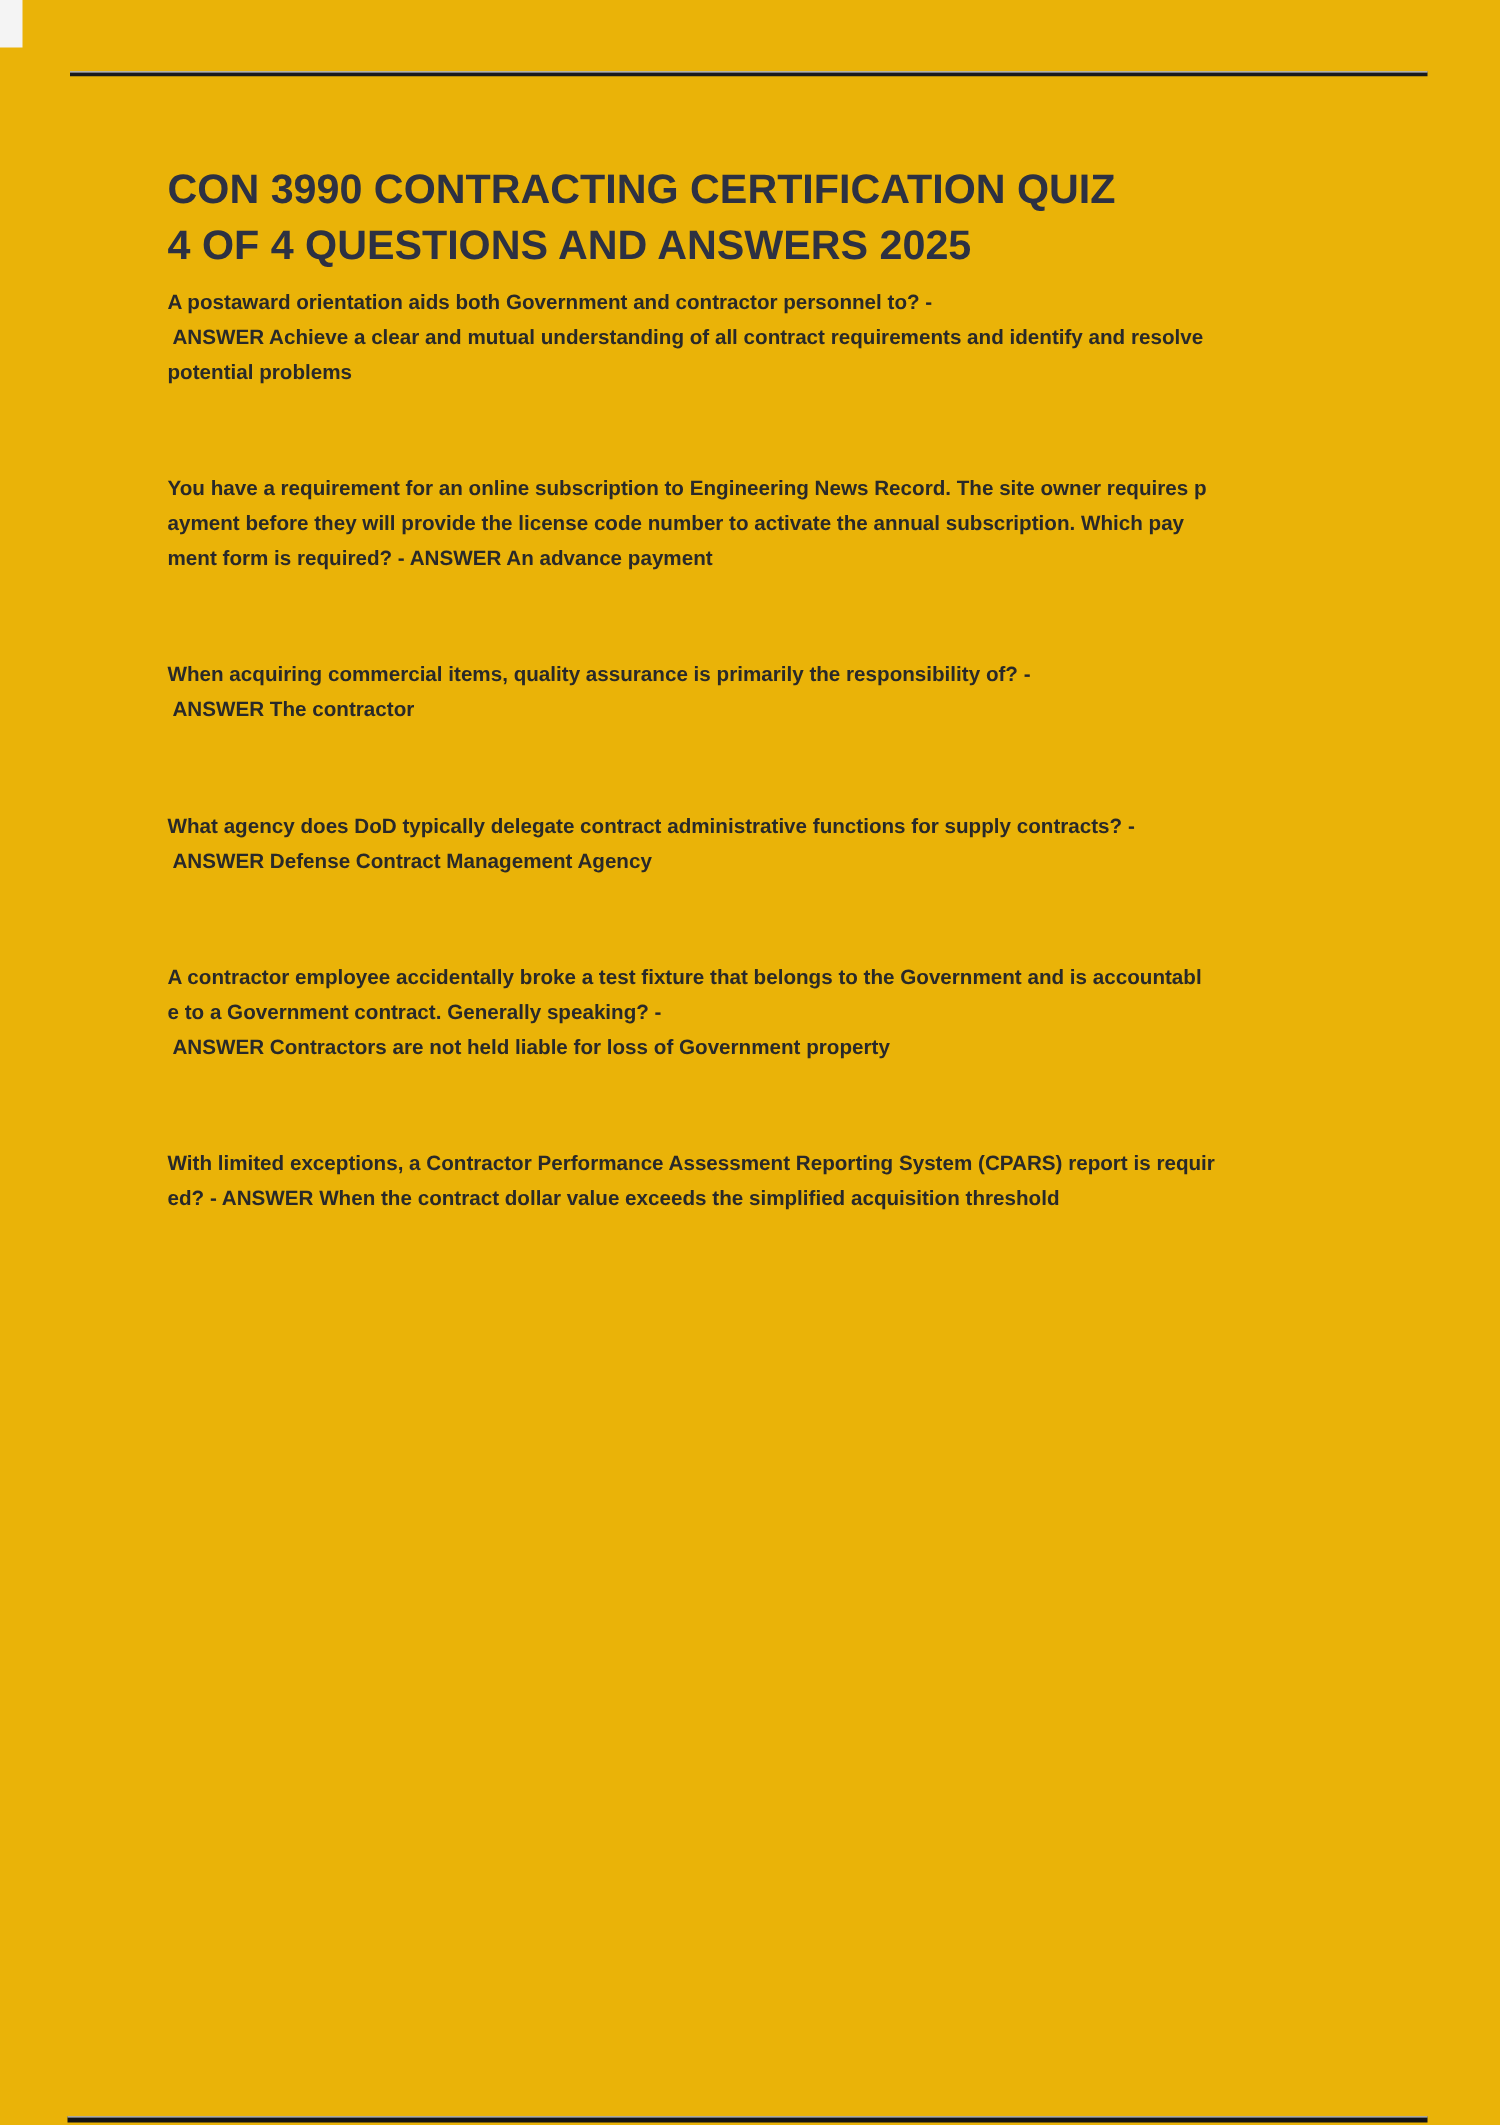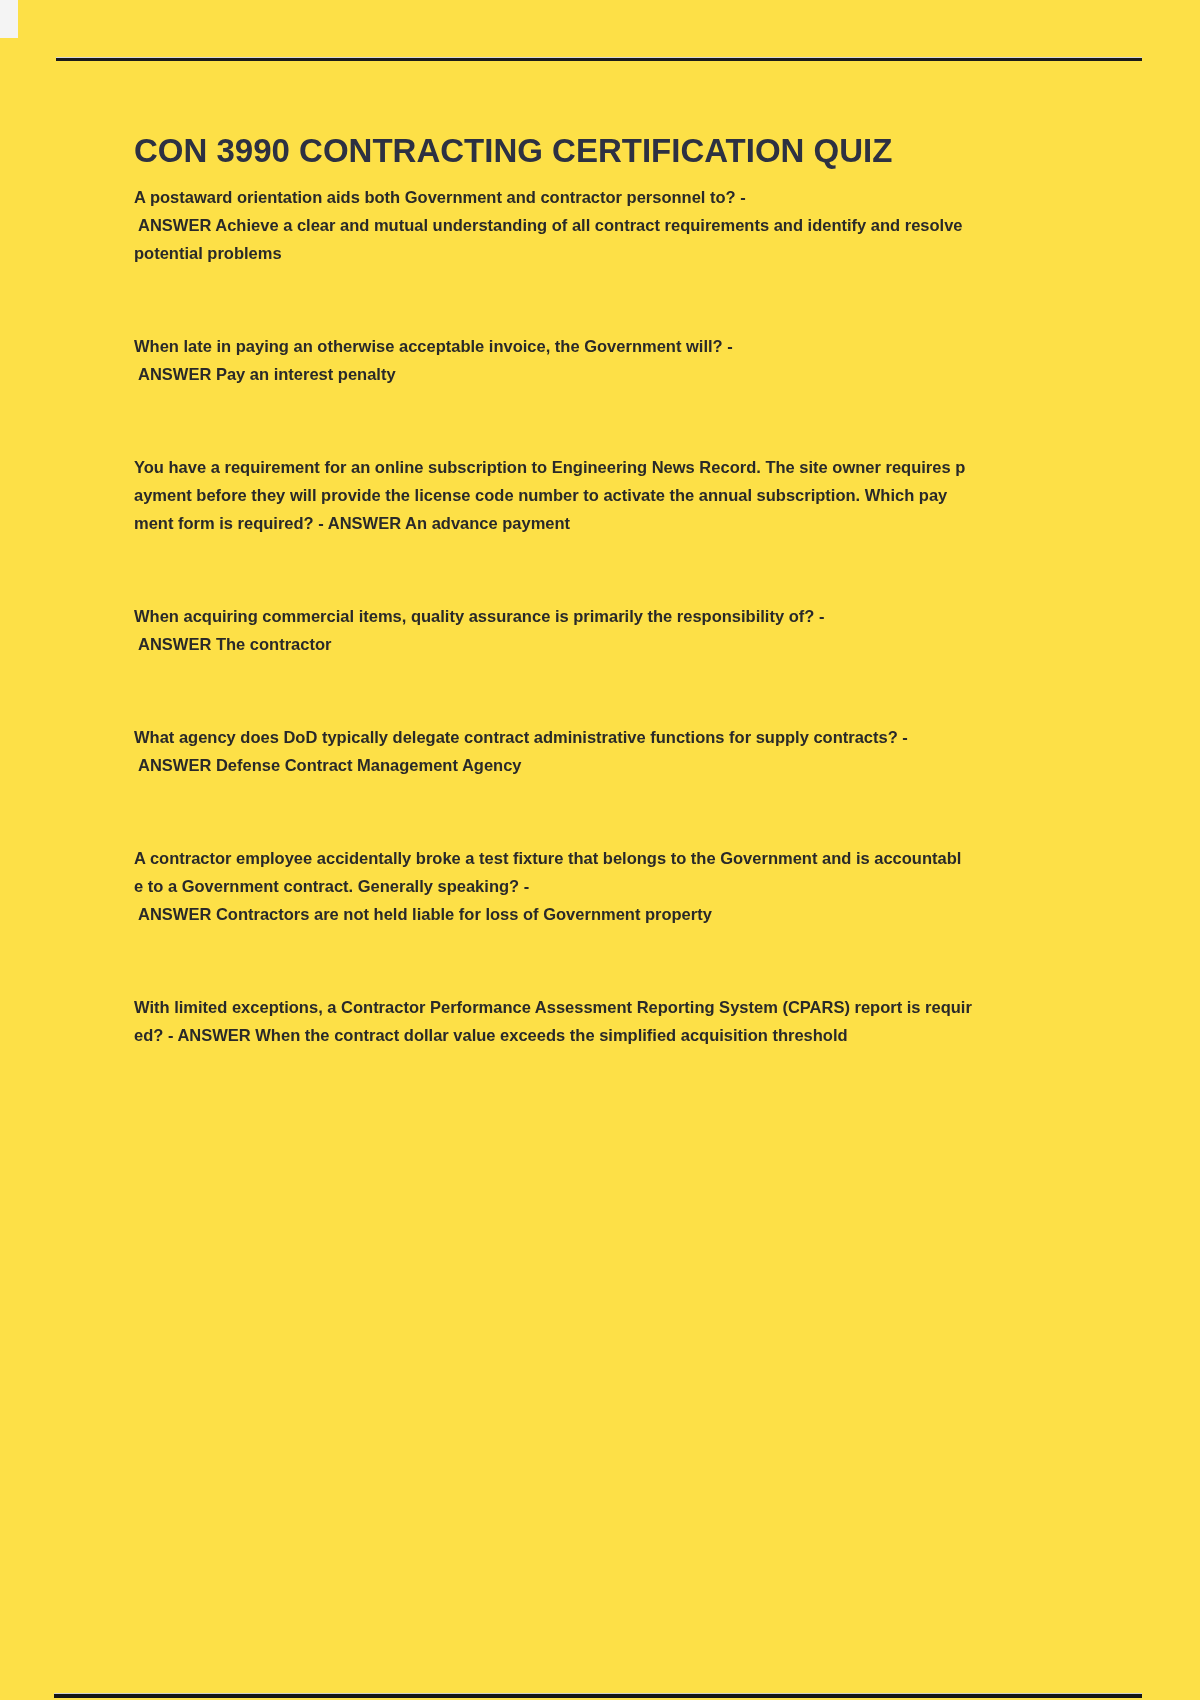--- a/index.html
+++ b/index.html
@@ -4,21 +4,21 @@
 <style>
   html, body {
     margin: 0;
     padding: 0;
     background: #ffffff;
   }
   .page {
     position: relative;
     width: 1200px;
     height: 1700px;
-    background: #fde047;
+    background: #eab308;
     overflow: hidden;
     font-family: "Liberation Sans", "DejaVu Sans", sans-serif;
   }
   .corner-artifact {
     position: absolute;
     left: 0; top: 0;
     width: 18px; height: 38px;
     background: #f4f4f4;
   }
   .rule-top {
@@ -61,28 +61,26 @@
   .qa + .qa { margin-top: 65px; }
 </style>
 </head>
 <body>
 
 <div class="page">
   <div class="corner-artifact"></div>
   <div class="rule-top"></div>
 
   <div class="content">
-    <h1 class="doc-title"><span>CON 3990 CONTRACTING CERTIFICATION QUIZ</span></h1>
+    <h1 class="doc-title"><span>CON 3990 CONTRACTING CERTIFICATION QUIZ</span><span>4 OF 4 QUESTIONS AND ANSWERS 2025</span></h1>
 
     <div class="qa-list">
       <p class="qa">A postaward orientation aids both Government and contractor personnel to? -
  ANSWER Achieve a clear and mutual understanding of all contract requirements and identify and resolve
 potential problems</p>
-      <p class="qa">When late in paying an otherwise acceptable invoice, the Government will? -
- ANSWER Pay an interest penalty</p>
       <p class="qa">You have a requirement for an online subscription to Engineering News Record. The site owner requires p
 ayment before they will provide the license code number to activate the annual subscription. Which pay
 ment form is required? - ANSWER An advance payment</p>
       <p class="qa">When acquiring commercial items, quality assurance is primarily the responsibility of? -
  ANSWER The contractor</p>
       <p class="qa">What agency does DoD typically delegate contract administrative functions for supply contracts? -
  ANSWER Defense Contract Management Agency</p>
       <p class="qa">A contractor employee accidentally broke a test fixture that belongs to the Government and is accountabl
 e to a Government contract. Generally speaking? -
  ANSWER Contractors are not held liable for loss of Government property</p>

